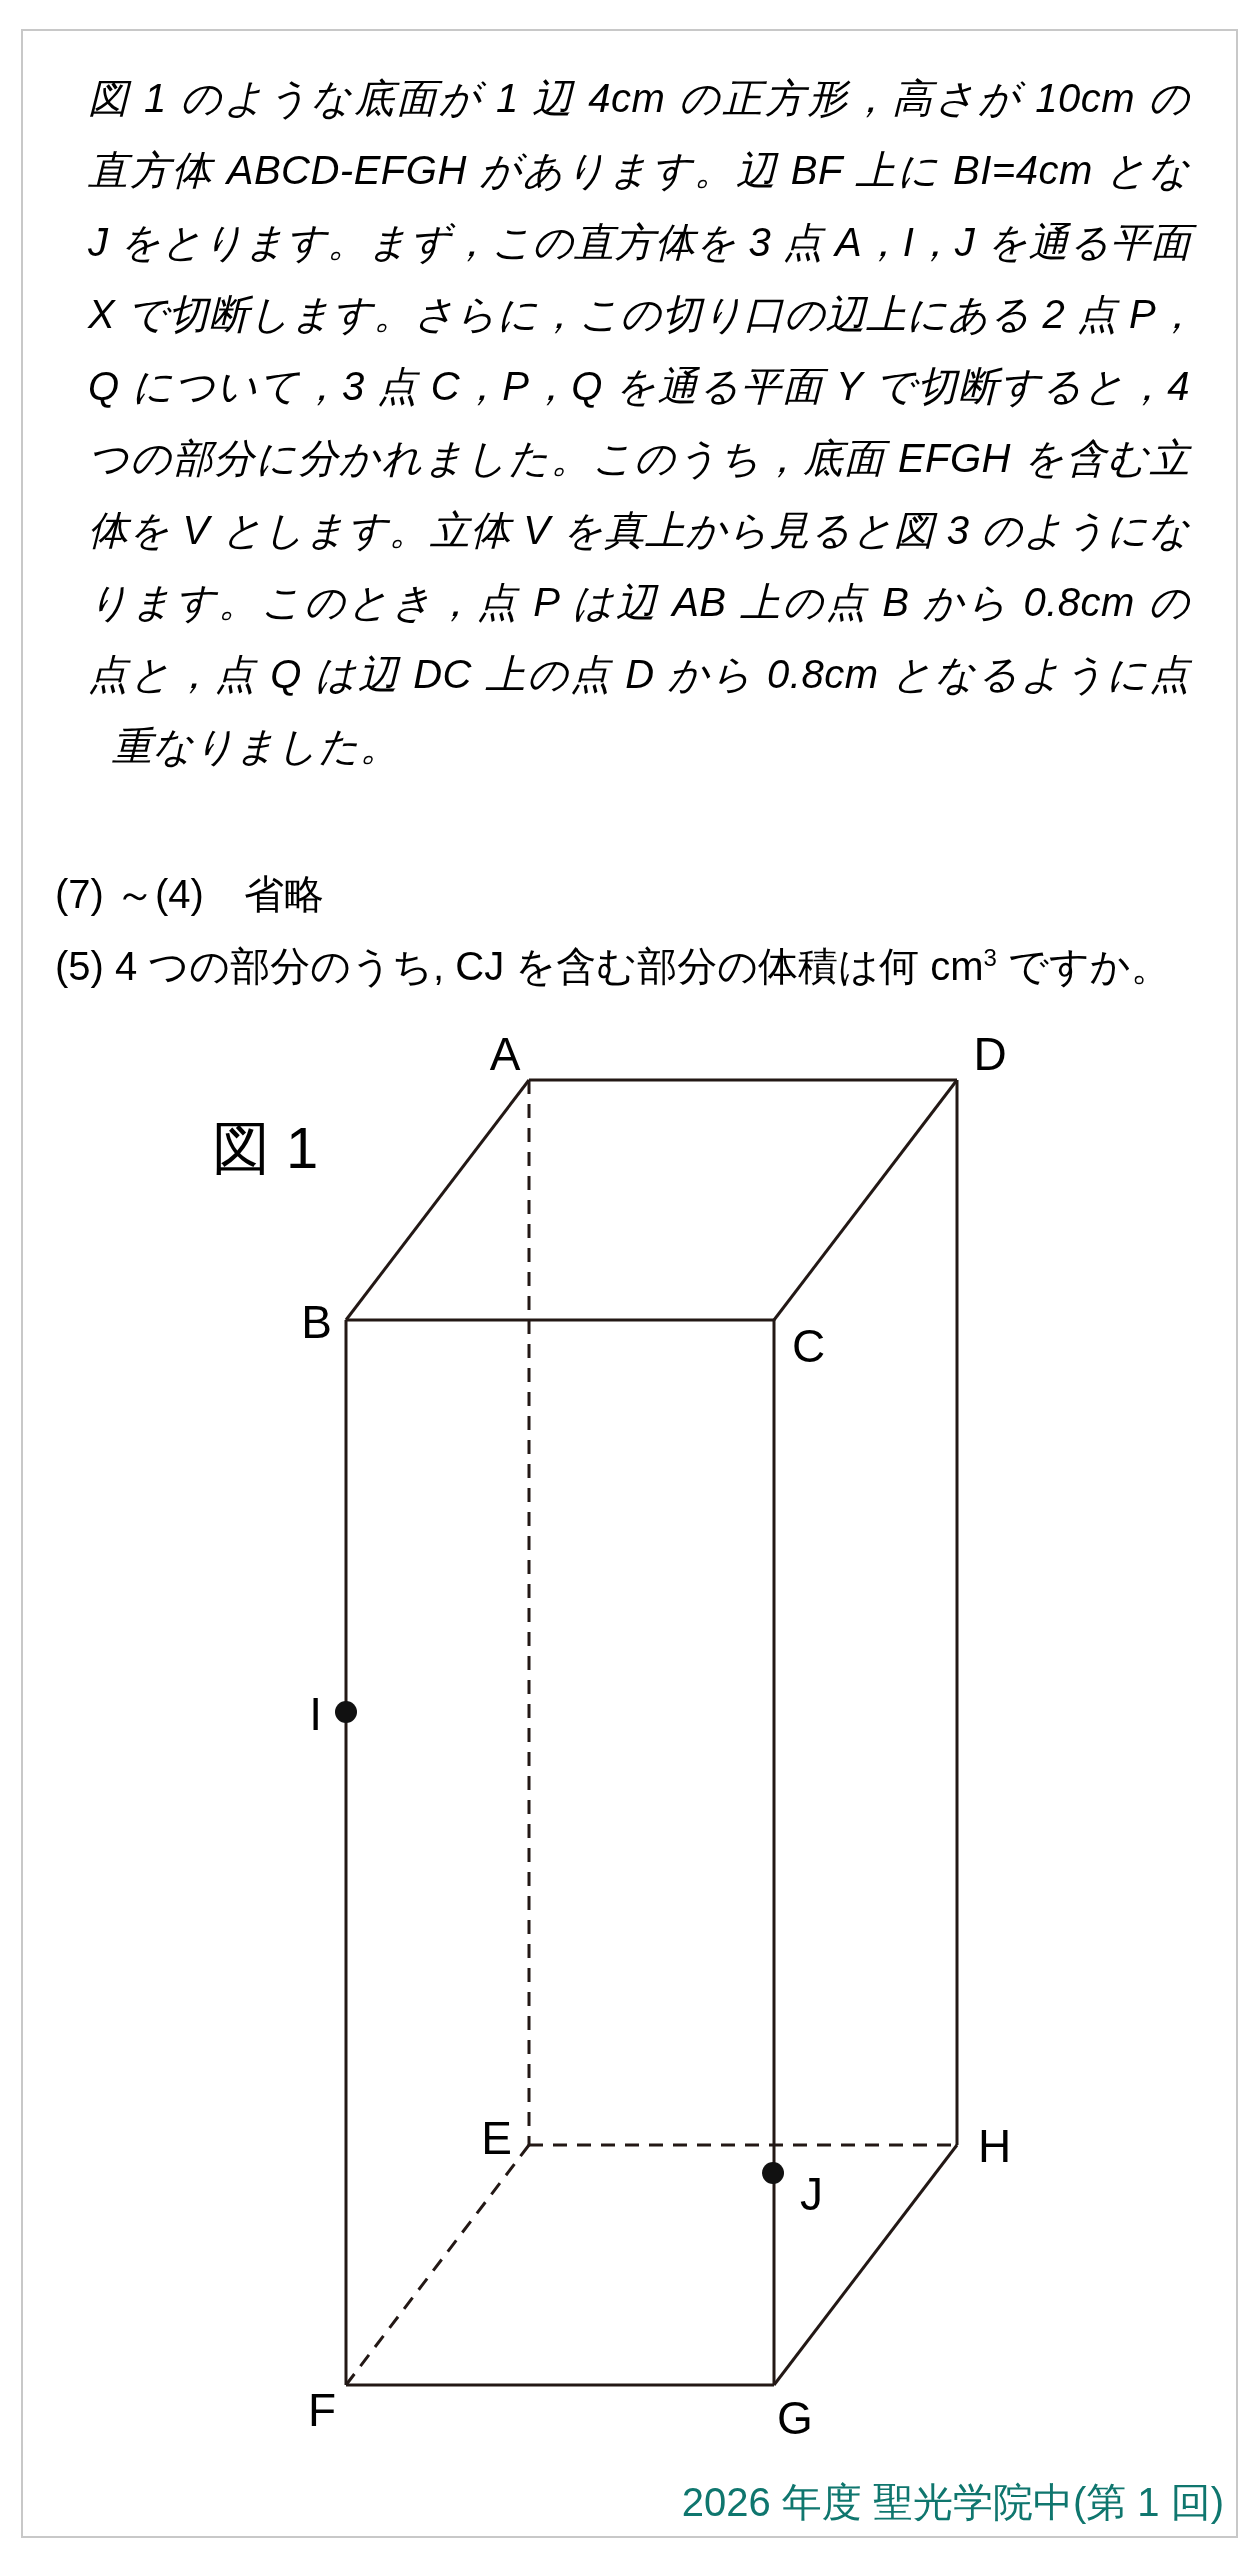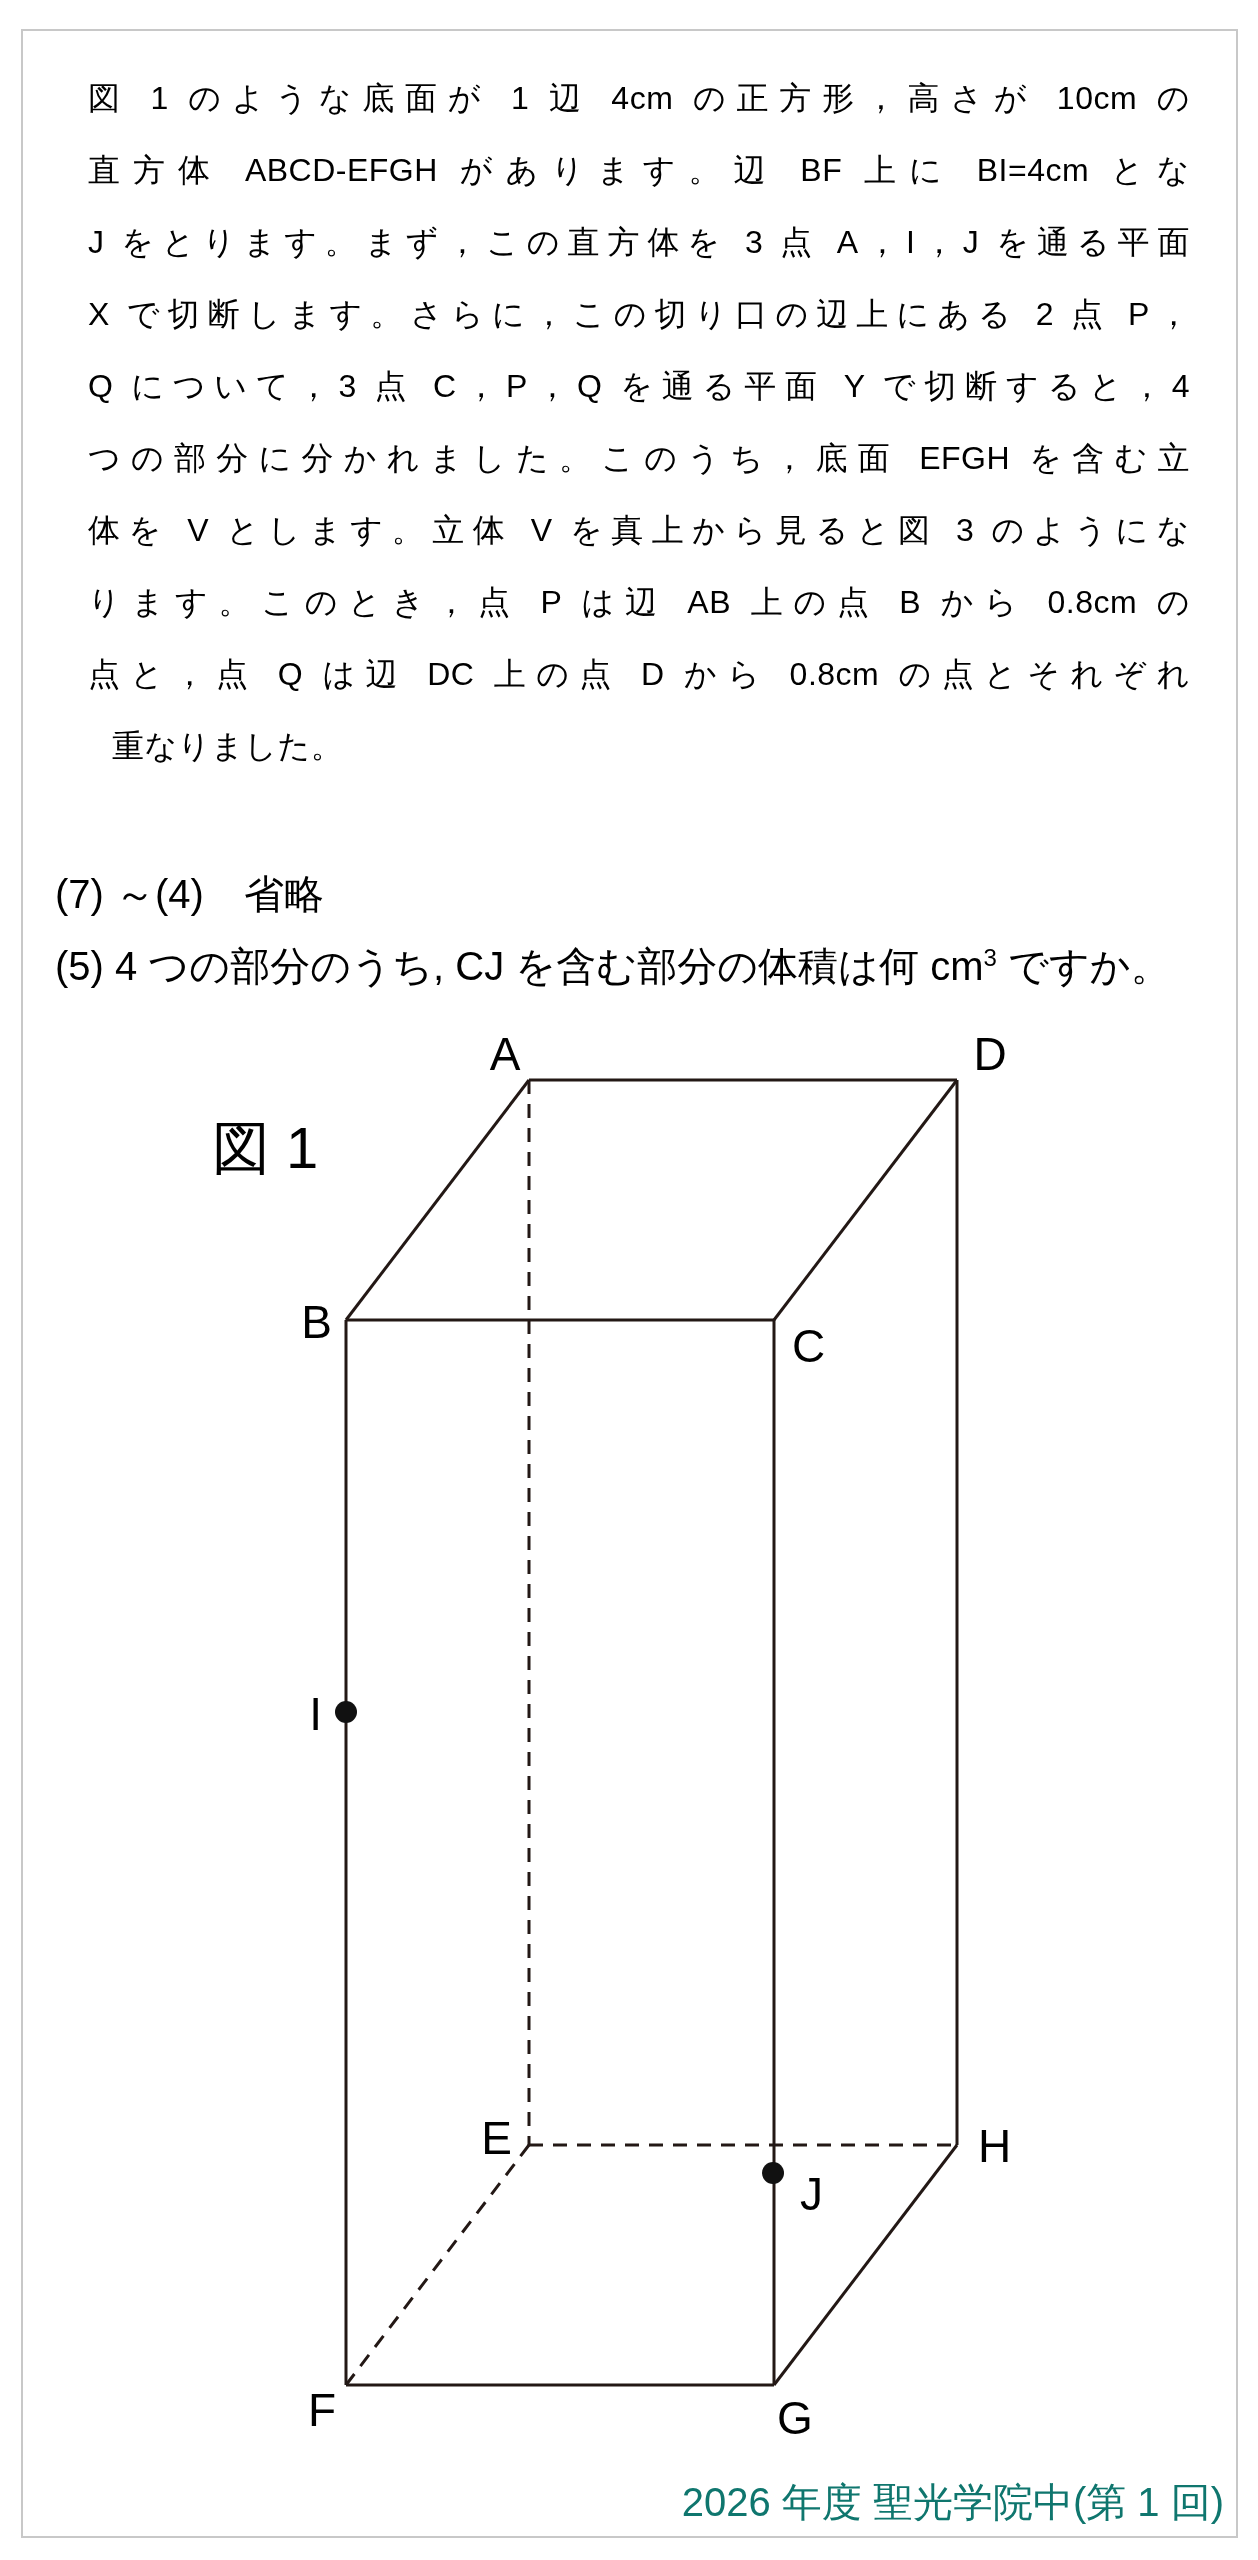--- a/index.html
+++ b/index.html
@@ -22,24 +22,25 @@
     width: 1213px;
     height: 2505px;
     border: 2px solid #c8c8c8;
     background: #ffffff;
   }
   .problem-text {
     position: absolute;
     left: 88px;
     top: 62px;
     width: 1102px;
-    font-size: 32px;
+    font-size: 40px;
     line-height: 72px;
     letter-spacing: 0.5px;
     color: #000000;
+    font-style: italic;
   }
   .para-line {
     text-align: justify;
     text-align-last: justify;
     height: 72px;
     white-space: nowrap;
   }
   .para-line:last-child {
     text-align-last: left;
     margin-left: 24px;
@@ -104,21 +105,21 @@
 
 <div class="problem-text">
   <div class="para-line">図 1 のような底面が 1 辺 4cm の正方形，高さが 10cm の</div>
   <div class="para-line">直方体 ABCD-EFGH があります。辺 BF 上に BI=4cm とな</div>
   <div class="para-line">J をとります。まず，この直方体を 3 点 A，I，J を通る平面</div>
   <div class="para-line">X で切断します。さらに，この切り口の辺上にある 2 点 P，</div>
   <div class="para-line">Q について，3 点 C，P，Q を通る平面 Y で切断すると，4</div>
   <div class="para-line">つの部分に分かれました。このうち，底面 EFGH を含む立</div>
   <div class="para-line">体を V とします。立体 V を真上から見ると図 3 のようにな</div>
   <div class="para-line">ります。このとき，点 P は辺 AB 上の点 B から 0.8cm の</div>
-  <div class="para-line">点と，点 Q は辺 DC 上の点 D から 0.8cm の点とそれぞれ</div>
+  <div class="para-line">点と，点 Q は辺 DC 上の点 D から 0.8cm となるように点</div>
   <div class="para-line">重なりました。</div>
 </div>
 
 <div class="question-items">
   <div class="question-line">(7) ～(4)　省略</div>
   <div class="question-line"><span>(5) 4 つの部分のうち, CJ を含む部分の体積は何 cm</span><sup>3</sup><span> ですか。</span></div>
 </div>
 
 <svg class="figure-svg" viewBox="0 0 1258 2560" xmlns="http://www.w3.org/2000/svg">
 

